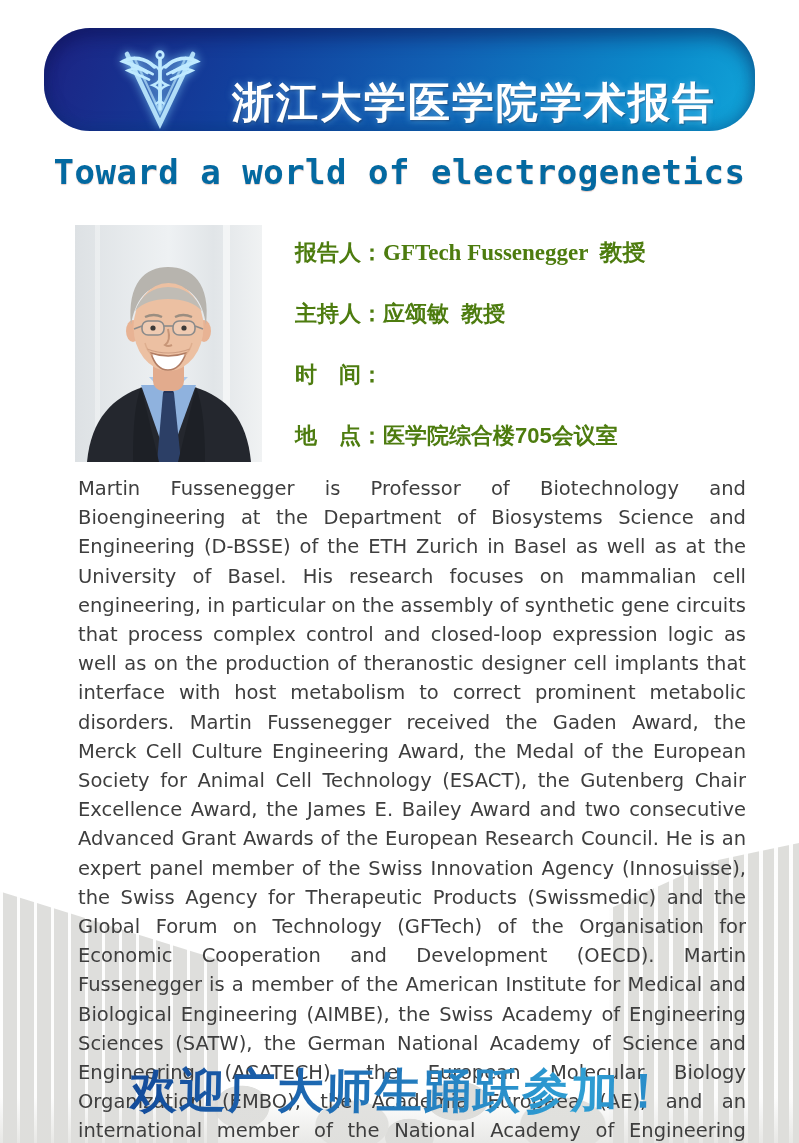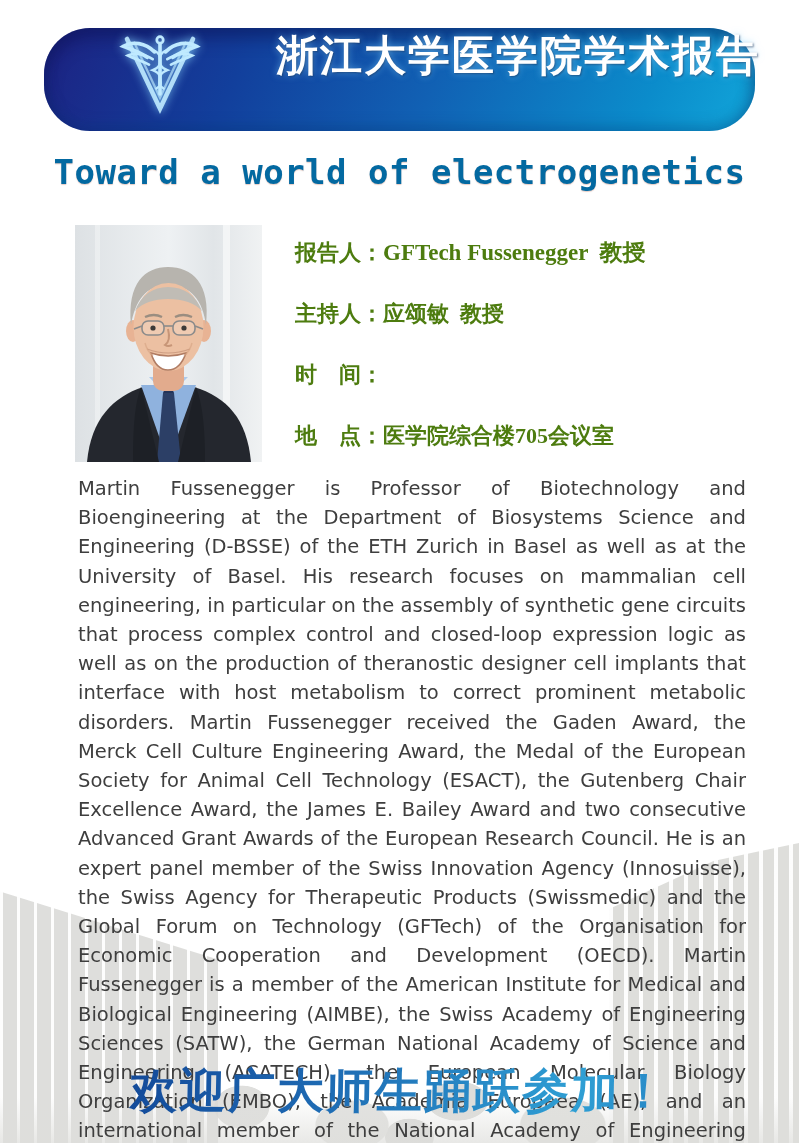--- a/index.html
+++ b/index.html
@@ -6,23 +6,22 @@
   body{
     width:799px;height:1143px;position:relative;overflow:hidden;
     background:#ffffff;
     font-family:"DejaVu Sans", sans-serif;
   }
   
   .banner{
     position:absolute;left:44px;top:28px;width:711px;height:103px;
     border-radius:46px;
     background:linear-gradient(116deg,#1d2282 0%,#123f9c 28%,#1161b4 55%,#0b8ccb 84%,#12a6da 100%);
-    display:flex;align-items:flex-start;
+    display:flex;align-items:flex-end;
     box-shadow:inset 0 10px 18px rgba(8,10,70,.45), inset 0 -6px 14px rgba(0,60,120,.25);
-    gap:44px;
   }
   .banner-logo{width:96px;height:88px;margin-left:68px;flex:0 0 auto;
     filter:drop-shadow(0 0 5px rgba(140,220,255,.8));}
   .banner-title{
     color:#ffffff;font-size:42px;font-weight:bold;letter-spacing:2px;
     margin-left:24px;white-space:nowrap;
     text-shadow:0 0 7px rgba(130,210,255,.6),1px 1px 2px rgba(0,20,60,.6);
   }
   
   .main-title{
@@ -36,21 +35,21 @@
     position:absolute;left:75px;top:225px;width:187px;height:237px;
     background:#e9edf0;overflow:hidden;z-index:1;
   }
   .info-list{position:absolute;left:295px;top:222px;z-index:1;}
   .info-line{
     height:61px;display:flex;align-items:center;white-space:pre;
     font-size:22px;font-weight:bold;color:#4d7c0f;
   }
   .info-label{font-family:"DejaVu Sans", sans-serif;}
   .info-value{font-family:"Liberation Serif","DejaVu Sans",sans-serif;font-size:23px;}
-  .info-value.cjk{font-family:Liberation Serif, serif;font-size:22px;}
+  .info-value.cjk{font-family:Liberation Sans, sans-serif;font-size:22px;}
   
   .bio{
     position:absolute;left:78px;top:474px;width:668px;z-index:1;
     font-size:19.5px;line-height:29.2px;color:#3e3e3e;
     text-align:justify;
   }
   
   .welcome{
     position:absolute;left:0;top:1060px;width:100%;text-align:center;z-index:2;
     font-size:47px;font-weight:bold;letter-spacing:2px;white-space:nowrap;

